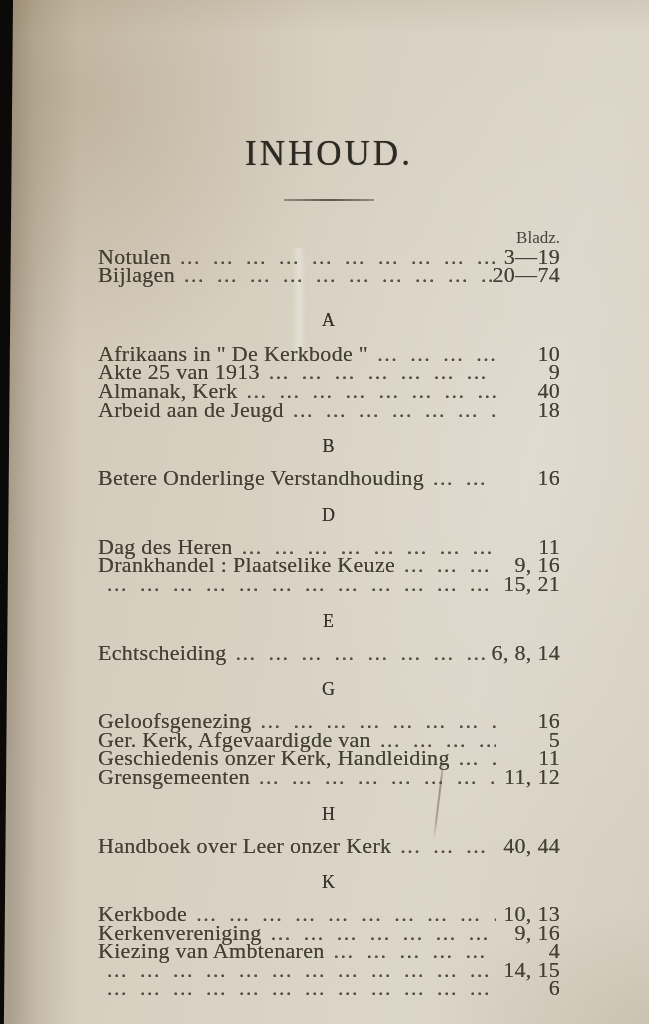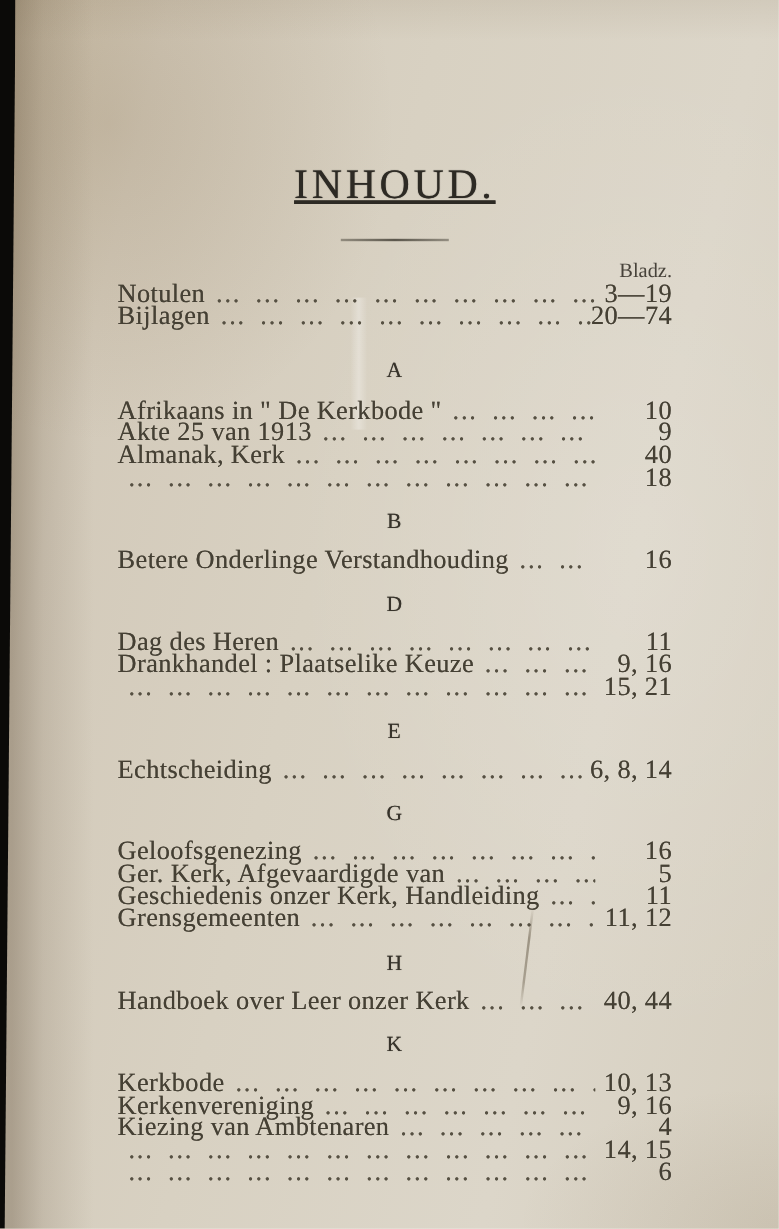--- a/index.html
+++ b/index.html
@@ -48,30 +48,29 @@
     position: absolute; left: 98px; top: 0; width: 462px; z-index: 4;
   }
   .doc-title {
     margin: 136px 0 0 0;
     text-align: center;
     font-size: 35px; line-height: 35px;
     font-weight: 400;
     letter-spacing: 3px;
     color: #2d2a24;
     text-shadow: 0 0 0.8px rgba(45,42,36,0.85);
-    text-decoration: underline;
   }
   .title-rule {
     width: 90px; height: 2px;
     margin: 28px auto 0 auto;
     background: linear-gradient(90deg, rgba(90,85,74,0.55), rgba(70,66,56,0.85), rgba(90,85,74,0.55));
     border: none;
   }
   .bladz {
-    margin-top: 16px;
+    margin-top: 28px;
     text-align: right;
     font-size: 17px; line-height: 18.6px;
     color: #47423a;
   }
   .row {
     display: flex; align-items: baseline;
     font-size: 22px; line-height: 18.6px;
     letter-spacing: 0.3px;
     color: #45402f;
     color: #454034;
@@ -149,20 +148,21 @@
     <span class="pg">9</span>
   </div>
 
   <div class="row">
     <span class="label">Almanak, Kerk</span>
     <span class="dots">... ... ... ... ... ... ... ... ... ... ... ... ... ... ... ... ... ... ... ... ... ... </span>
     <span class="pg">40</span>
   </div>
 
   <div class="row">
+    <span class="label">Arbeid aan de Jeugd</span>
     <span class="dots">... ... ... ... ... ... ... ... ... ... ... ... ... ... ... ... ... ... ... ... ... ... </span>
     <span class="pg">18</span>
   </div>
 </div>
   </div>
 
   <div class="section">
     <div class="section-letter">B</div>
     <div class="section-entries">
   <div class="row">

